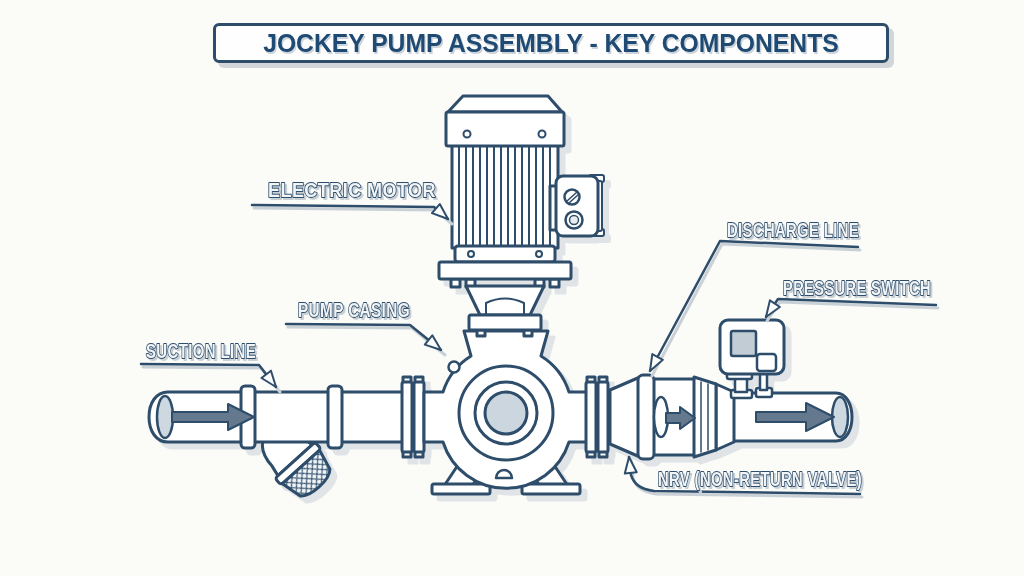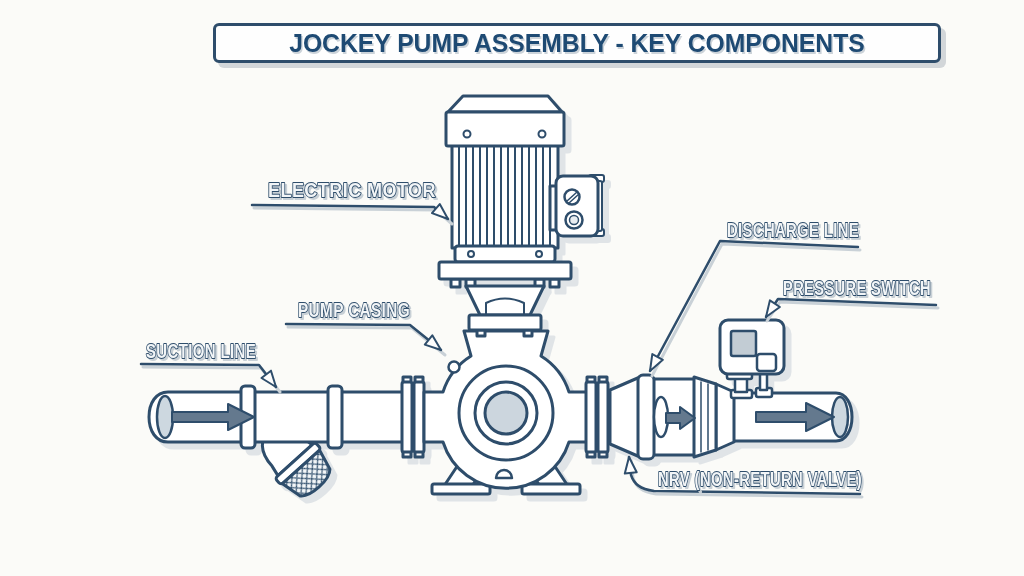--- a/index.html
+++ b/index.html
@@ -6,21 +6,21 @@
   body{
     width:1024px;height:576px;overflow:hidden;
     background:#fbfbf8;
     font-family:"Liberation Sans",sans-serif;
     position:relative;
   }
   .stage{position:absolute;inset:0;width:1024px;height:576px;}
   svg{position:absolute;left:0;top:0;}
 
   .title-box{
-    position:absolute;left:213px;top:23px;width:728px;height:40px;
+    position:absolute;left:213px;top:23px;width:676px;height:40px;
     background:#fefefe;border:3px solid #2e4d6b;border-radius:6px;
     box-sizing:border-box;
     box-shadow:5px 5px 0 rgba(176,184,192,0.55);
     display:flex;align-items:center;justify-content:center;
   }
   .title-text{
     font-size:26px;font-weight:700;color:#1e4a73;letter-spacing:0px;
     white-space:nowrap;transform:scaleX(0.95);
     text-shadow:1.5px 1.5px 0 #ccd3d9;
   }

